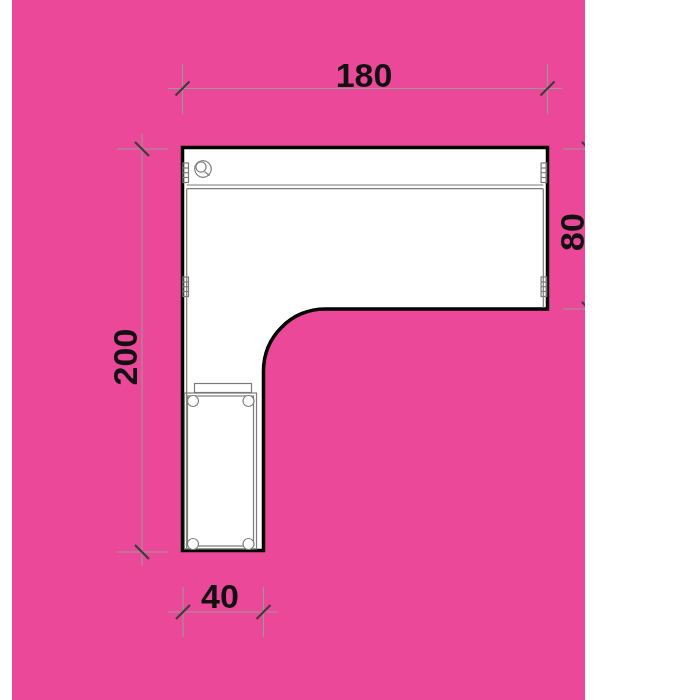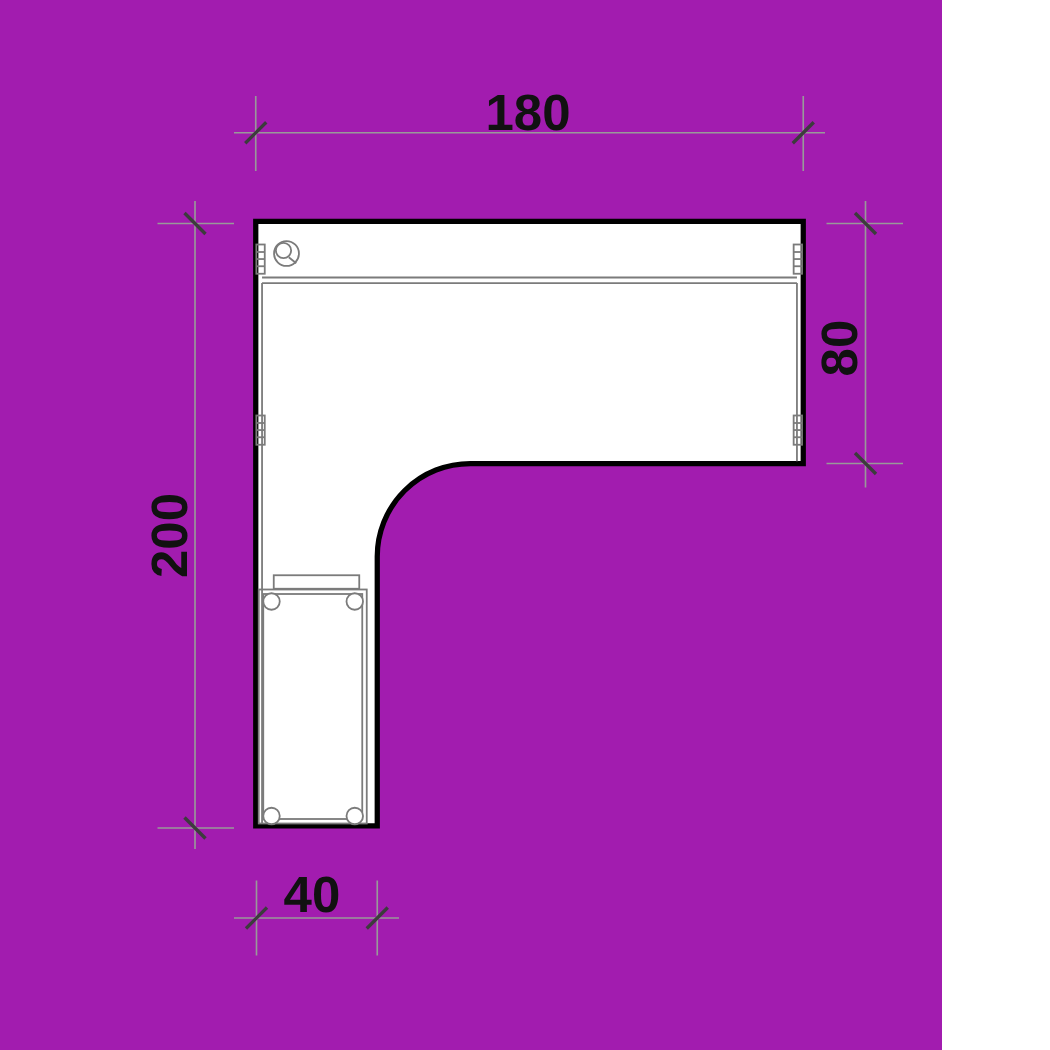--- a/index.html
+++ b/index.html
@@ -1,25 +1,26 @@
 <!DOCTYPE html>
 <html><head>
 <meta charset="utf-8">
 <style>
   html, body {
     margin: 0;
     padding: 0;
     background: #ffffff;
   }
   .stage {
-    width: 628px;
+    width: 573px;
     height: 700px;
     position: relative;
-    background: #a21caf;
+    background: #ec4899;
     overflow: hidden;
+    margin-left: 12px;
   }
   svg { display: block; }
   .dim-label {
     font-family: "Liberation Sans", "DejaVu Sans", sans-serif;
     font-size: 34px;
     font-weight: bold;
     fill: #111111;
   }
   .thin { fill: none; stroke-width: 1.2; }
   .dimline { fill: none; stroke-width: 1.1; }

